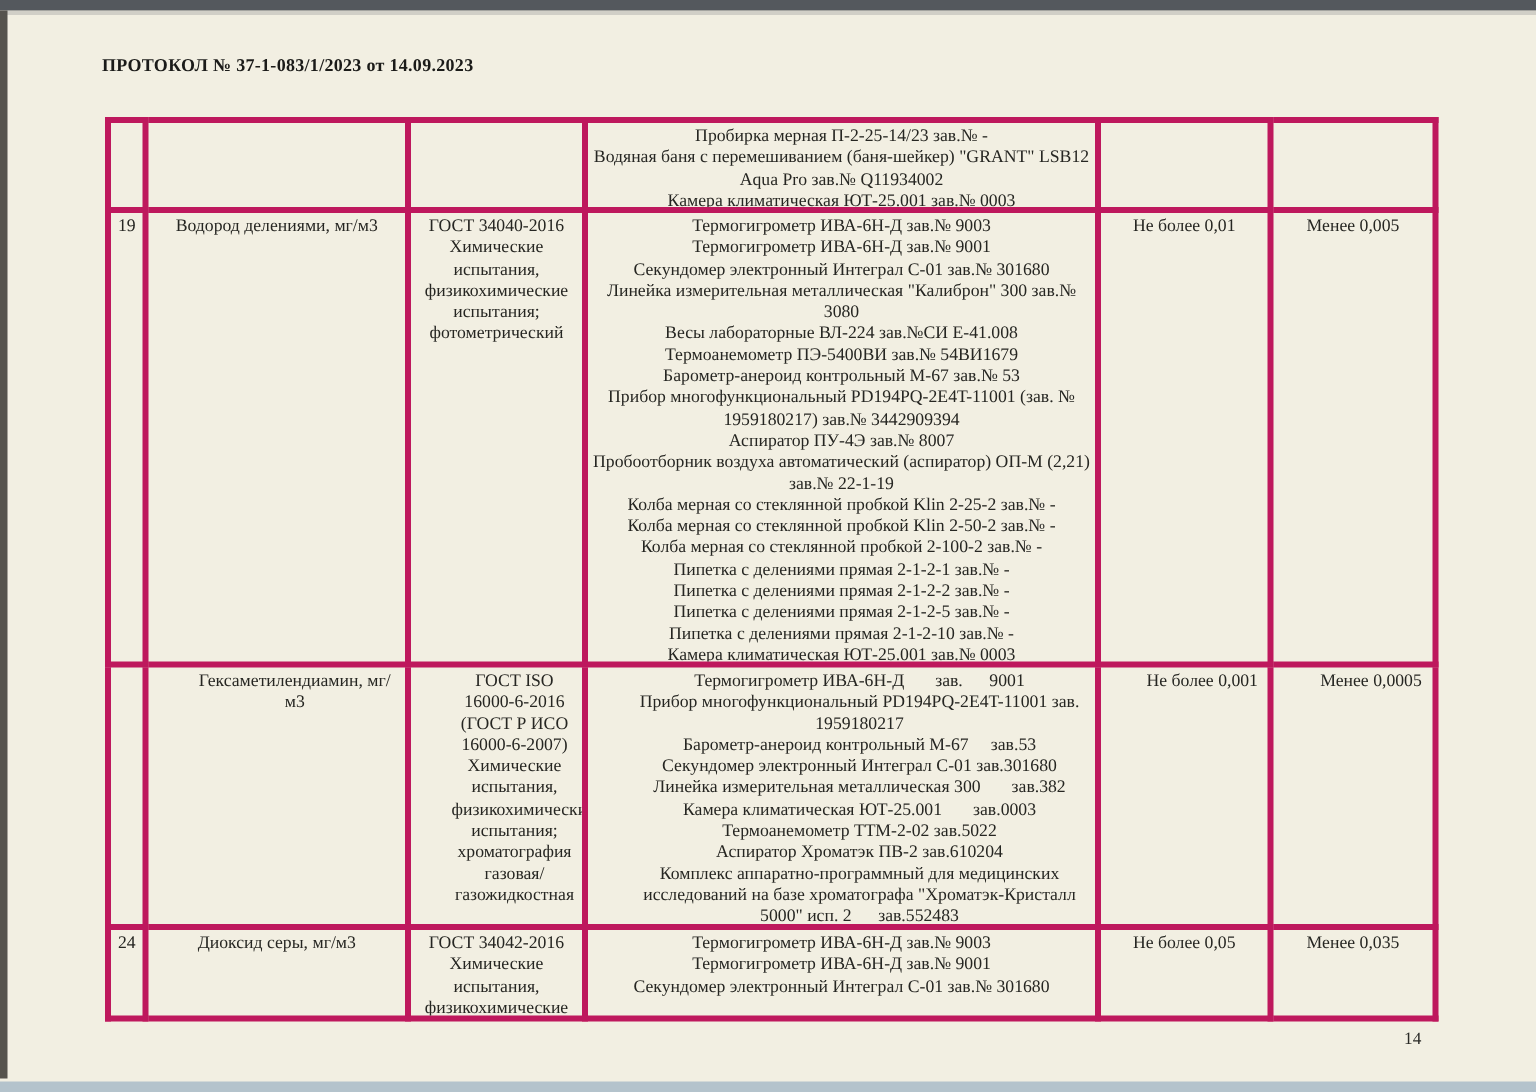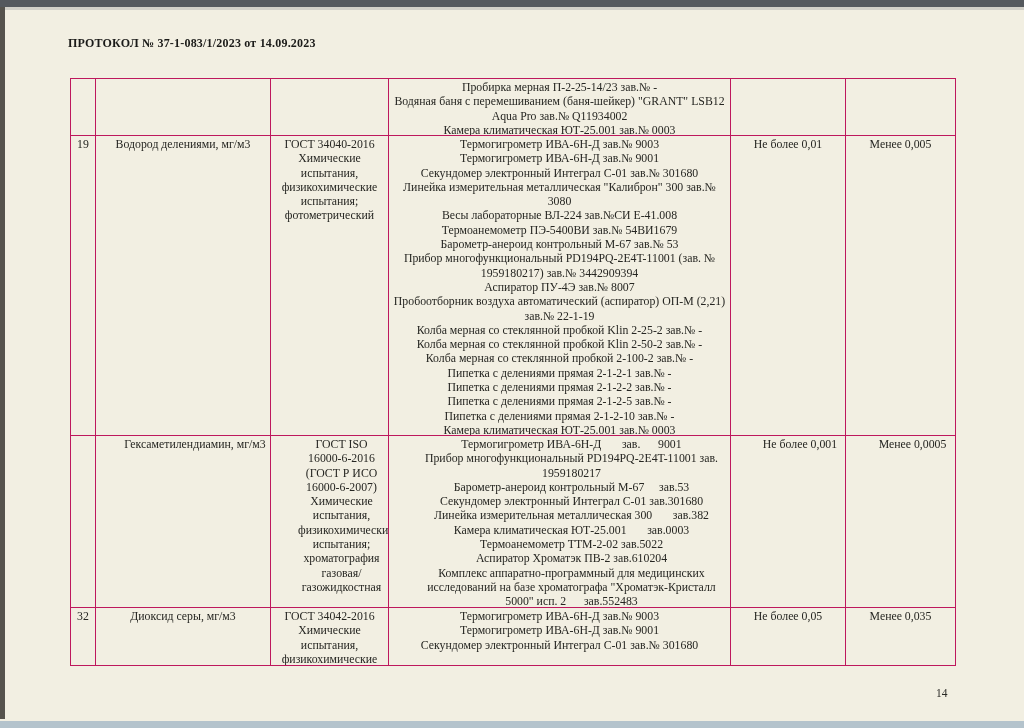--- a/index.html
+++ b/index.html
@@ -18,21 +18,21 @@
     position:absolute;left:68px;top:36px;
     font-size:12px;font-weight:bold;letter-spacing:.2px;color:#1b1b19;
     white-space:nowrap;
   }
   table.protocol{
     position:absolute;left:70px;top:78px;
     border-collapse:collapse;table-layout:fixed;width:885px;
     font-size:11.8px;line-height:14.3px;color:#262622;
   }
   table.protocol td{
-    border:1px solid #be185d;
+    border:4px solid #be185d;
     vertical-align:top;text-align:center;
     padding:0;overflow:hidden;font-family:Liberation Serif, serif;
   }
   .cw{box-sizing:border-box;overflow:hidden;padding:1px 3px;}
   tr.r0 .cw{height:56px;}
   tr.r19 .cw{height:299px;}
   tr.r20 .cw{height:171px;margin-left:24px;}
   tr.r21 .cw{height:57px;}
   .eq-line{text-align:center;}
   .page-number{
@@ -148,21 +148,21 @@
         </td>
       <td>
           <div class="cw">Не более 0,001</div>
         </td>
       <td>
           <div class="cw">Менее 0,0005</div>
         </td>
     </tr>
     <tr class="r21">
       <td>
-          <div class="cw">32</div>
+          <div class="cw">24</div>
         </td>
       <td>
           <div class="cw">Диоксид серы, мг/м3</div>
         </td>
       <td>
           <div class="cw">ГОСТ 34042-2016 Химические испытания, физикохимические</div>
         </td>
       <td>
           <div class="cw">
             <div class="eq-line">Термогигрометр ИВА-6Н-Д зав.№ 9003</div>

